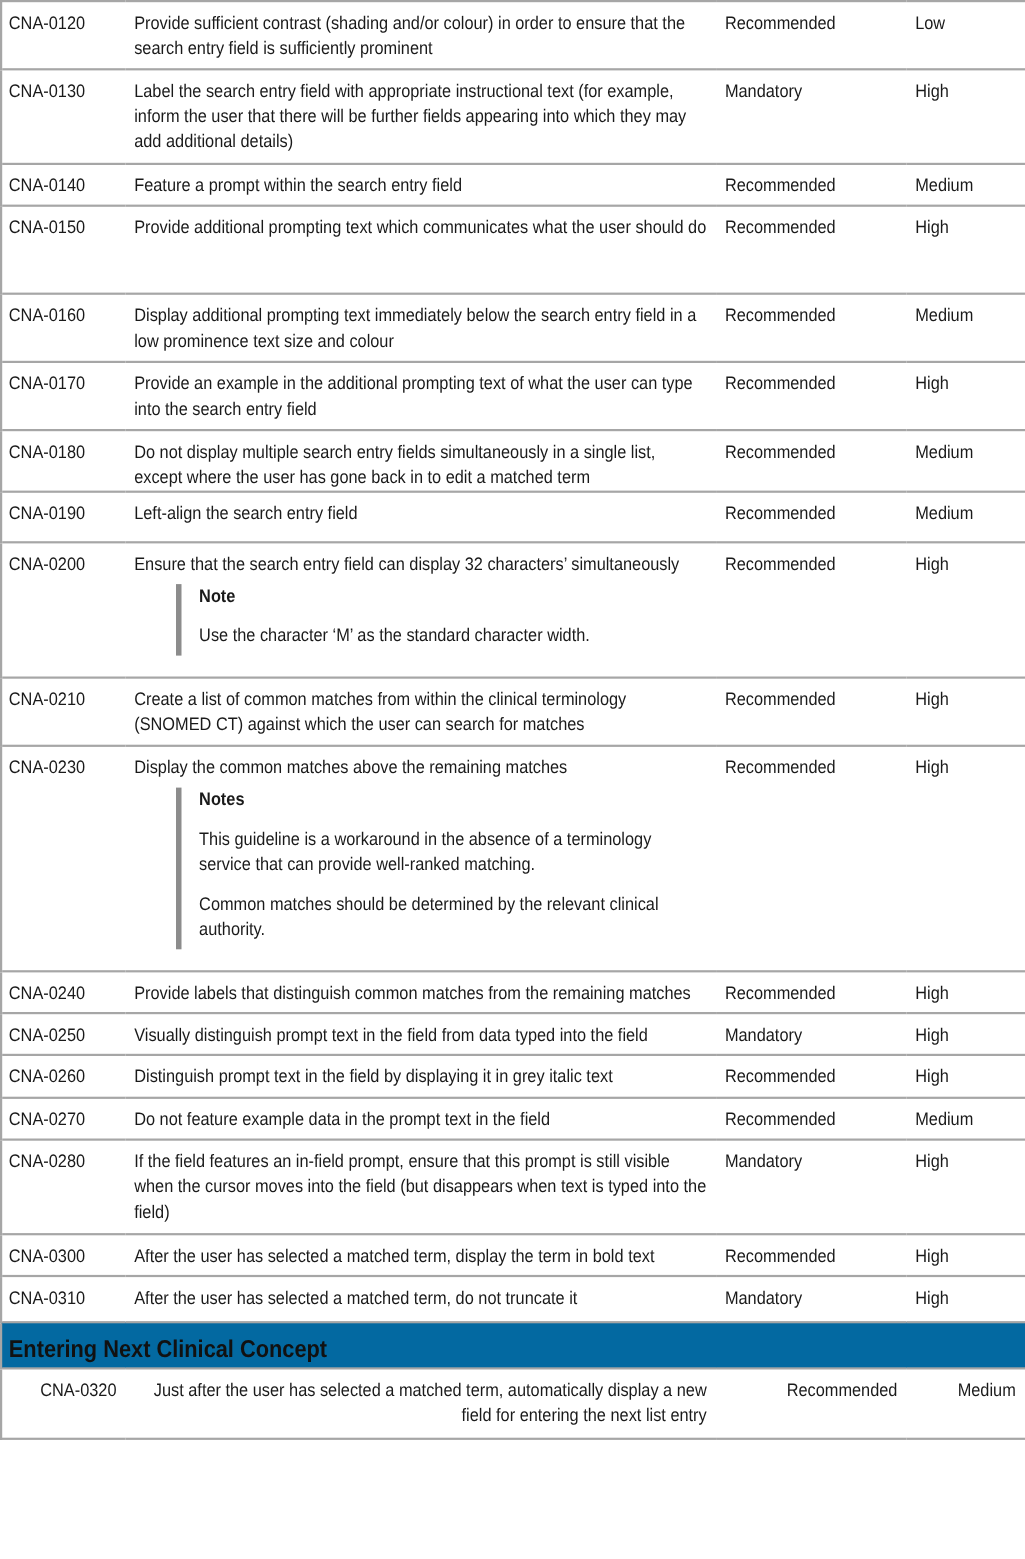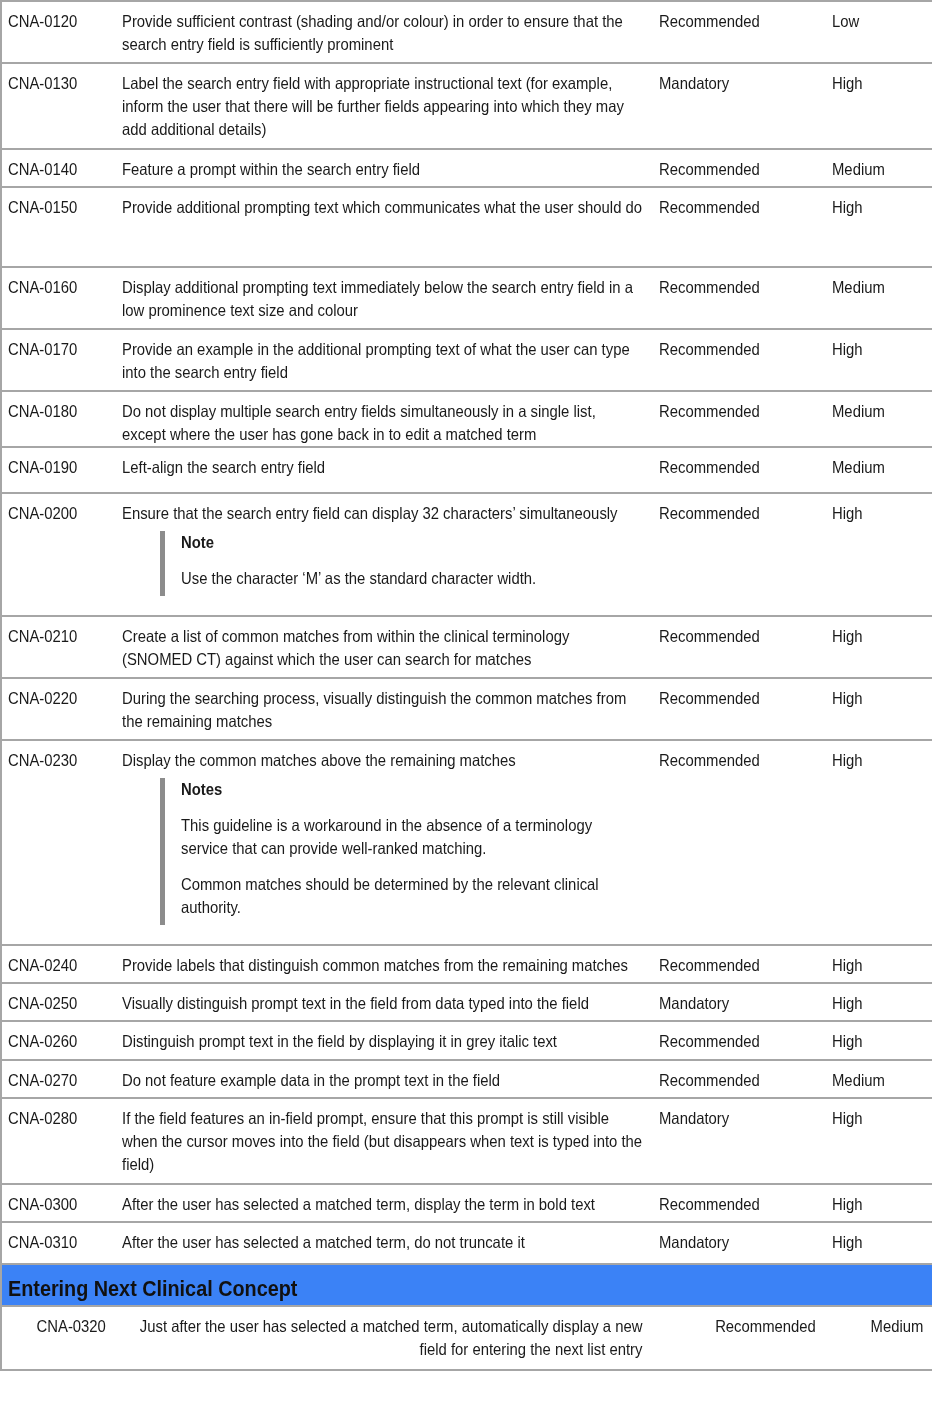--- a/index.html
+++ b/index.html
@@ -23,21 +23,21 @@
     box-sizing: border-box;
   }
   .tbl tr.row td:first-child { border-left: 2px solid #a6a6a6; padding-left: 6px; }
   .tbl tr.row td:last-child { border-right: 3px solid #a6a6a6; }
   .tbl tr.last td { border-bottom: 2px solid #a6a6a6; text-align: right; }
   .txt { display: inline-block; transform: scaleX(0.9); transform-origin: left top; width: 111%; }
   .tbl tr.section td {
     border-top: 2px solid #a6a6a6;
     border-left: 2px solid #a6a6a6;
     border-right: 3px solid #a6a6a6;
-    background: #3b82f6;
+    background: #0369a1;
     padding: 8px 6px 0 6px;
     font-size: 22px; font-weight: bold; line-height: 30px;
     color: #111;
   }
   .note {
     margin: 6px 0 10px 38px;
     border-left: 5px solid #8c8c8c;
     padding: 0 0 4px 16px;
   }
   .note-title { font-weight: bold; margin-bottom: 13px; }
@@ -108,26 +108,20 @@
         <td><span class="txt">Ensure that the search entry field can display 32 characters’ simultaneously</span><div class="note"><div class="note-title txt">Note</div><p><span class="txt">Use the character ‘M’ as the standard character width.</span></p></div></td>
         <td><span class="txt">Recommended</span></td>
         <td><span class="txt">High</span></td>
       </tr>
       <tr class="row" style="height: 62px;">
         <td><span class="txt">CNA-0210</span></td>
         <td><span class="txt">Create a list of common matches from within the clinical terminology (SNOMED CT) against which the user can search for matches</span></td>
         <td><span class="txt">Recommended</span></td>
         <td><span class="txt">High</span></td>
       </tr>
-      <tr class="row" style="height: 62px;">
-        <td><span class="txt">CNA-0220</span></td>
-        <td><span class="txt">During the searching process, visually distinguish the common matches from the remaining matches</span></td>
-        <td><span class="txt">Recommended</span></td>
-        <td><span class="txt">High</span></td>
-      </tr>
       <tr class="row" style="height: 205px;">
         <td><span class="txt">CNA-0230</span></td>
         <td><span class="txt">Display the common matches above the remaining matches</span><div class="note"><div class="note-title txt">Notes</div><p><span class="txt">This guideline is a workaround in the absence of a terminology service that can provide well-ranked matching.</span></p><p><span class="txt">Common matches should be determined by the relevant clinical authority.</span></p></div></td>
         <td><span class="txt">Recommended</span></td>
         <td><span class="txt">High</span></td>
       </tr>
       <tr class="row" style="height: 38px;">
         <td><span class="txt">CNA-0240</span></td>
         <td><span class="txt">Provide labels that distinguish common matches from the remaining matches</span></td>
         <td><span class="txt">Recommended</span></td>

